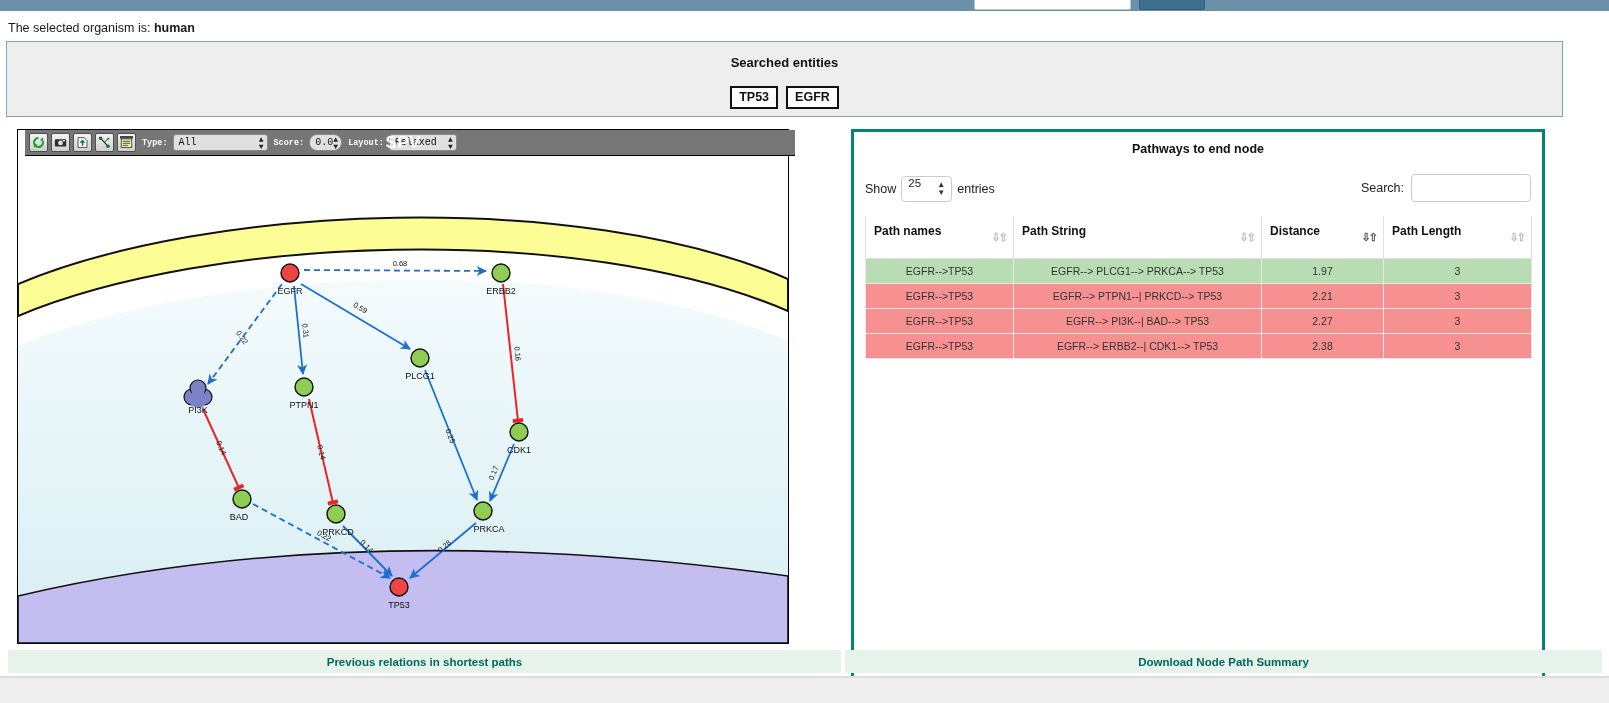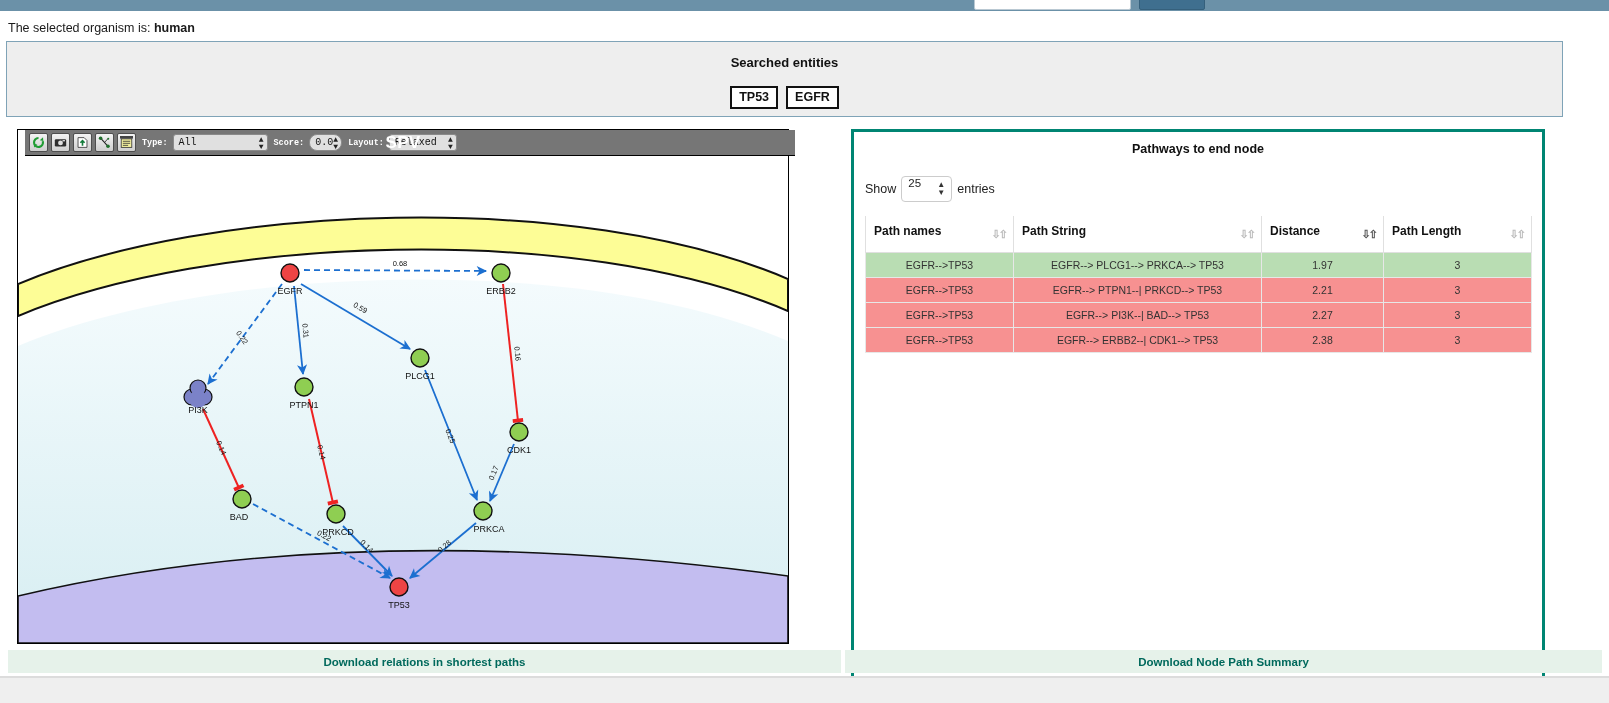--- a/index.html
+++ b/index.html
@@ -134,21 +134,21 @@
     font-family:"Liberation Sans", sans-serif;
   }
 
   table.dt {
     position:absolute; left:11px; top:84px; width:666px;
     border-collapse:collapse; table-layout:fixed;
   }
   table.dt th {
     border:1px solid #e0e0e0; border-top:none;
     font-size:12px; font-weight:bold; color:#111;
-    text-align:left; padding:8px 6px 14px 8px; height:30px;
+    text-align:left; padding:8px 6px 20px 8px; height:30px;
     background:#ffffff; position:relative;
   }
   table.dt th .sort {
     position:absolute; right:7px; top:50%; transform:translateY(-50%);
     font-size:11px; color:#bbb; letter-spacing:-2px; white-space:nowrap;
   }
   table.dt th .sort.active { color:#555; }
   table.dt td {
     border:1px solid #e7e7e7;
     font-size:10.5px; color:#333; text-align:center;
@@ -391,20 +391,24 @@
     <div class="table-title">Pathways to end node</div>
 
     <div class="dt-top">
       <div class="dt-show">
         <span>Show</span>
         <div class="dt-length-select">
           <span>25</span>
           <span class="arrows">▲<br>▼</span>
         </div>
         <span>entries</span>
+      </div>
+      <div class="dt-search">
+        <span>Search:</span>
+        <input class="dt-search-input" type="text" value="" placeholder="" style="">
       </div>
     </div>
 
     <table class="dt">
       <colgroup>
         <col style="width:148px">
           <col style="width:248px">
           <col style="width:122px">
           <col style="width:148px">
       </colgroup>
@@ -461,21 +465,21 @@
 
     <div class="dt-paging">
       <div class="pg-btn">Previous</div>
       <div class="pg-btn active">1</div>
       <div class="pg-btn">Next</div>
     </div>
 
   </div>
 
   <div class="footer-left">
-    <span class="footer-link">Download relations in shortest paths</span>
+    <span class="footer-link">Previous relations in shortest paths</span>
   </div>
   <div class="footer-right">
     <span class="footer-link">Download Node Path Summary</span>
   </div>
 
   <div class="bottom-strip-line"></div>
   <div class="bottom-strip"></div>
 </div>
 
 </body></html>

